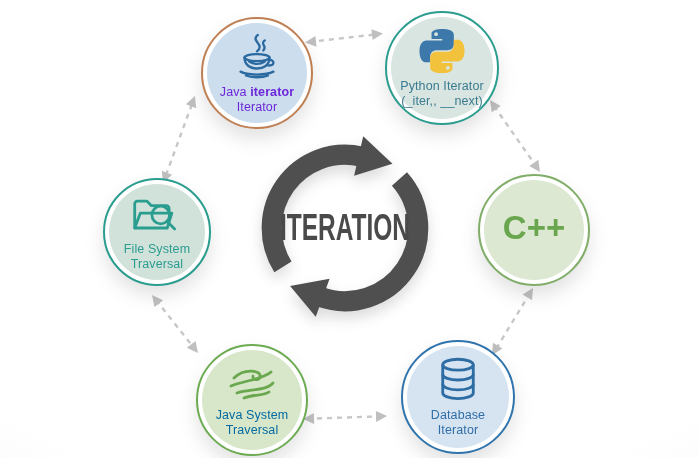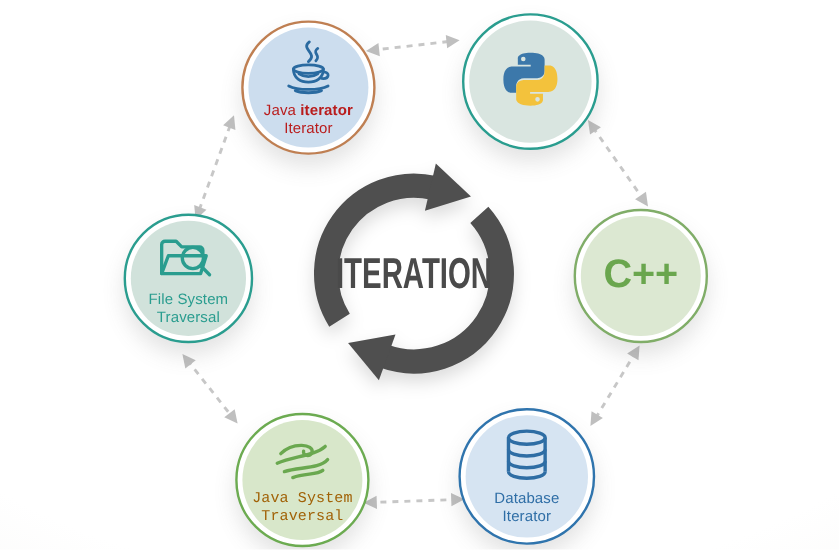--- a/index.html
+++ b/index.html
@@ -17,33 +17,33 @@
     display:flex;flex-direction:column;align-items:center;justify-content:center;
     text-align:center;
   }
   .node .disc{position:absolute;inset:4px;border-radius:50%;z-index:0;}
   .node .icon,.node .label,.node .big{position:relative;z-index:1;}
   .node .label{font-size:12.5px;line-height:1.2;letter-spacing:.1px;}
   .node .big{font-weight:bold;font-size:33px;line-height:1;margin-bottom:6px;}
 
   .node-java    {left:201px;top:17px; width:108px;height:108px;border-color:#bf7f52;}
   .node-java    .disc{background:#ccddee;}
-  .node-java    .label{color:#b91c1c;}
+  .node-java    .label{color:#6d28d9;}
   .node-python  {left:385px;top:11px; width:110px;height:110px;border-color:#2a9d8f;}
   .node-python  .disc{background:#d9e5e0;}
   .node-python  .label{color:#3a7b90;}
   .node-cpp     {left:478px;top:174px;width:108px;height:108px;border-color:#80ad68;}
   .node-cpp     .disc{background:#dce8d2;}
   .node-cpp     .label,.node-cpp .big{color:#6aa64e;}
-  .node-db      {left:382px;top:340px;width:110px;height:110px;border-color:#2f74ad;align-items:center;}
+  .node-db      {left:401px;top:340px;width:110px;height:110px;border-color:#2f74ad;align-items:center;}
   .node-db      .disc{background:#d6e4f2;}
   .node-db      .label{color:#2f6ea6;}
   .node-javasys {left:196px;top:344px;width:108px;height:108px;border-color:#6cab51;}
   .node-javasys .disc{background:#d8e7ca;}
-  .node-javasys .label{color:#a16207;font-family:Liberation Mono, monospace;}
+  .node-javasys .label{color:#0369a1;}
   .node-filesys {left:103px;top:178px;width:104px;height:104px;border-color:#2a9d8f;}
   .node-filesys .disc{background:#d1e2db;}
   .node-filesys .label{color:#2a9d8f;}
 
   .node .icon{margin-bottom:4px;}
 
   
   .cycle{
     position:absolute;left:239px;top:122px;width:212px;height:212px;
     filter:drop-shadow(0 7px 7px rgba(0,0,0,.14));
@@ -128,20 +128,24 @@
       <div>Iterator</div>
     </div>
   </div>
 
   <div class="node node-python">
     <div class="disc"></div>
     <svg class="icon" width="50" height="48" viewBox="0 0 100 98">
       <path fill="#3c78aa" fill-rule="evenodd" d="M50 4C27 4 28.6 14 28.6 14l.03 10.3h21.9v3.1H19.7S4 25.6 4 49.3c0 23.6 13.7 22.8 13.7 22.8h8.2V61.2s-.44-13.7 13.5-13.7h21.7s13.1.2 13.1-12.7V16S76.2 4 50 4zM37.9 10.8a3.9 3.9 0 1 1 0 7.8 3.9 3.9 0 0 1 0-7.8z"></path>
       <path fill="#f3c23c" fill-rule="evenodd" transform="rotate(180 50 49)" d="M50 4C27 4 28.6 14 28.6 14l.03 10.3h21.9v3.1H19.7S4 25.6 4 49.3c0 23.6 13.7 22.8 13.7 22.8h8.2V61.2s-.44-13.7 13.5-13.7h21.7s13.1.2 13.1-12.7V16S76.2 4 50 4zM37.9 10.8a3.9 3.9 0 1 1 0 7.8 3.9 3.9 0 0 1 0-7.8z"></path>
     </svg>
+    <div class="label">
+      <div>Python Iterator</div>
+      <div>(_iter,, __next)</div>
+    </div>
   </div>
 
   <div class="node node-cpp">
     <div class="disc"></div>
     <div class="big">C++</div>
   </div>
 
   <div class="node node-db">
     <div class="disc"></div>
     <svg class="icon" width="44" height="48" viewBox="-20 -22 40 44">

